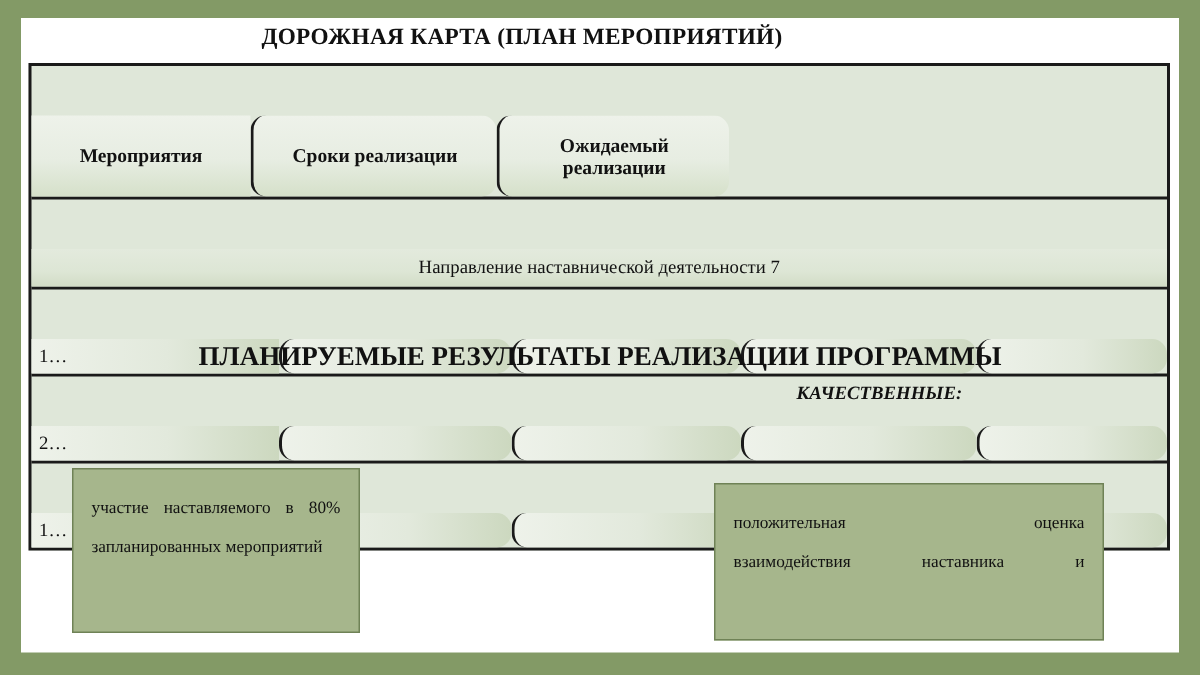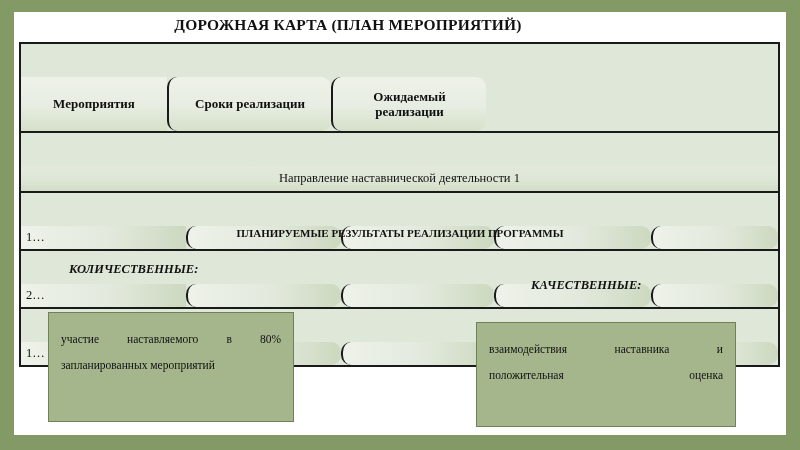--- a/index.html
+++ b/index.html
@@ -70,63 +70,63 @@
   .dc1{width:165px;}
   .dc2{width:155px;}
   .dc3{width:153px;}
   .dc4{width:157px;}
   .dc5{flex:1;}
 
   
   .results-title{
     position:absolute; left:0; top:215px; width:772px;
     text-align:center;
-    font-size:11px; font-weight:bold; color:#111;
+    font-size:18px; font-weight:bold; color:#111;
   }
   .sub{
     position:absolute;
     font-style:italic; font-weight:bold;
     font-size:12.5px; color:#111;
   }
   .sub-quant{left:55px; top:250px;}
-  .sub-qual{left:517px; top:266px;}
+  .sub-qual{left:517px; top:243px;}
 
   .greenbox{
     position:absolute;
     background:#a6b68c;
     border:1px solid #6f8256;
     box-sizing:border-box;
     color:#111; font-size:11.5px;
     text-align:justify;
     text-align-last:justify;
     line-height:2.25;
     padding:14px 12px;
   }
-  .box-quant{left:34px; top:300px; width:246px; height:110px;}
+  .box-quant{left:34px; top:300px; width:192px; height:110px;}
   .box-qual{left:462px; top:310px; width:260px; height:105px;}
   .greenbox p{margin:0;}
   .greenbox p.last{text-align-last:left;}
 </style>
 </head>
 <body>
 
 <div id="slide">
 
   <div class="deck-title">ДОРОЖНАЯ КАРТА (ПЛАН МЕРОПРИЯТИЙ)</div>
 
   <div class="table">
 
     <div class="row head">
       <div class="cell hc1">Мероприятия</div>
       <div class="cell hc2">Сроки реализации</div>
       <div class="cell hc3">Ожидаемый реализации</div>
     </div>
 
     <div class="row section">
-      <div class="cell">Направление наставнической деятельности 1</div>
+      <div class="cell">Направление наставнической деятельности 7</div>
     </div>
 
     <div class="row data">
       <div class="cell dc1">1…</div>
       <div class="cell dc2"></div>
       <div class="cell dc3"></div>
       <div class="cell dc4"></div>
       <div class="cell dc5"></div>
     </div>
     <div class="row data">
@@ -143,26 +143,25 @@
       <div class="cell dc2"></div>
       <div class="cell dc3"></div>
       <div class="cell dc4"></div>
       <div class="cell dc5"></div>
     </div>
 
   </div>
 
   <div class="results-title">ПЛАНИРУЕМЫЕ РЕЗУЛЬТАТЫ РЕАЛИЗАЦИИ ПРОГРАММЫ</div>
 
-  <div class="sub sub-quant">КОЛИЧЕСТВЕННЫЕ:</div>
   <div class="sub sub-qual">КАЧЕСТВЕННЫЕ:</div>
 
   <div class="greenbox box-quant">
     <p>участие наставляемого в 80%</p>
     <p class="last">запланированных мероприятий</p>
   </div>
 
   <div class="greenbox box-qual">
+    <p>положительная оценка</p>
     <p>взаимодействия наставника и</p>
-    <p>положительная оценка</p>
   </div>
 
 </div>
 
 </body></html>

